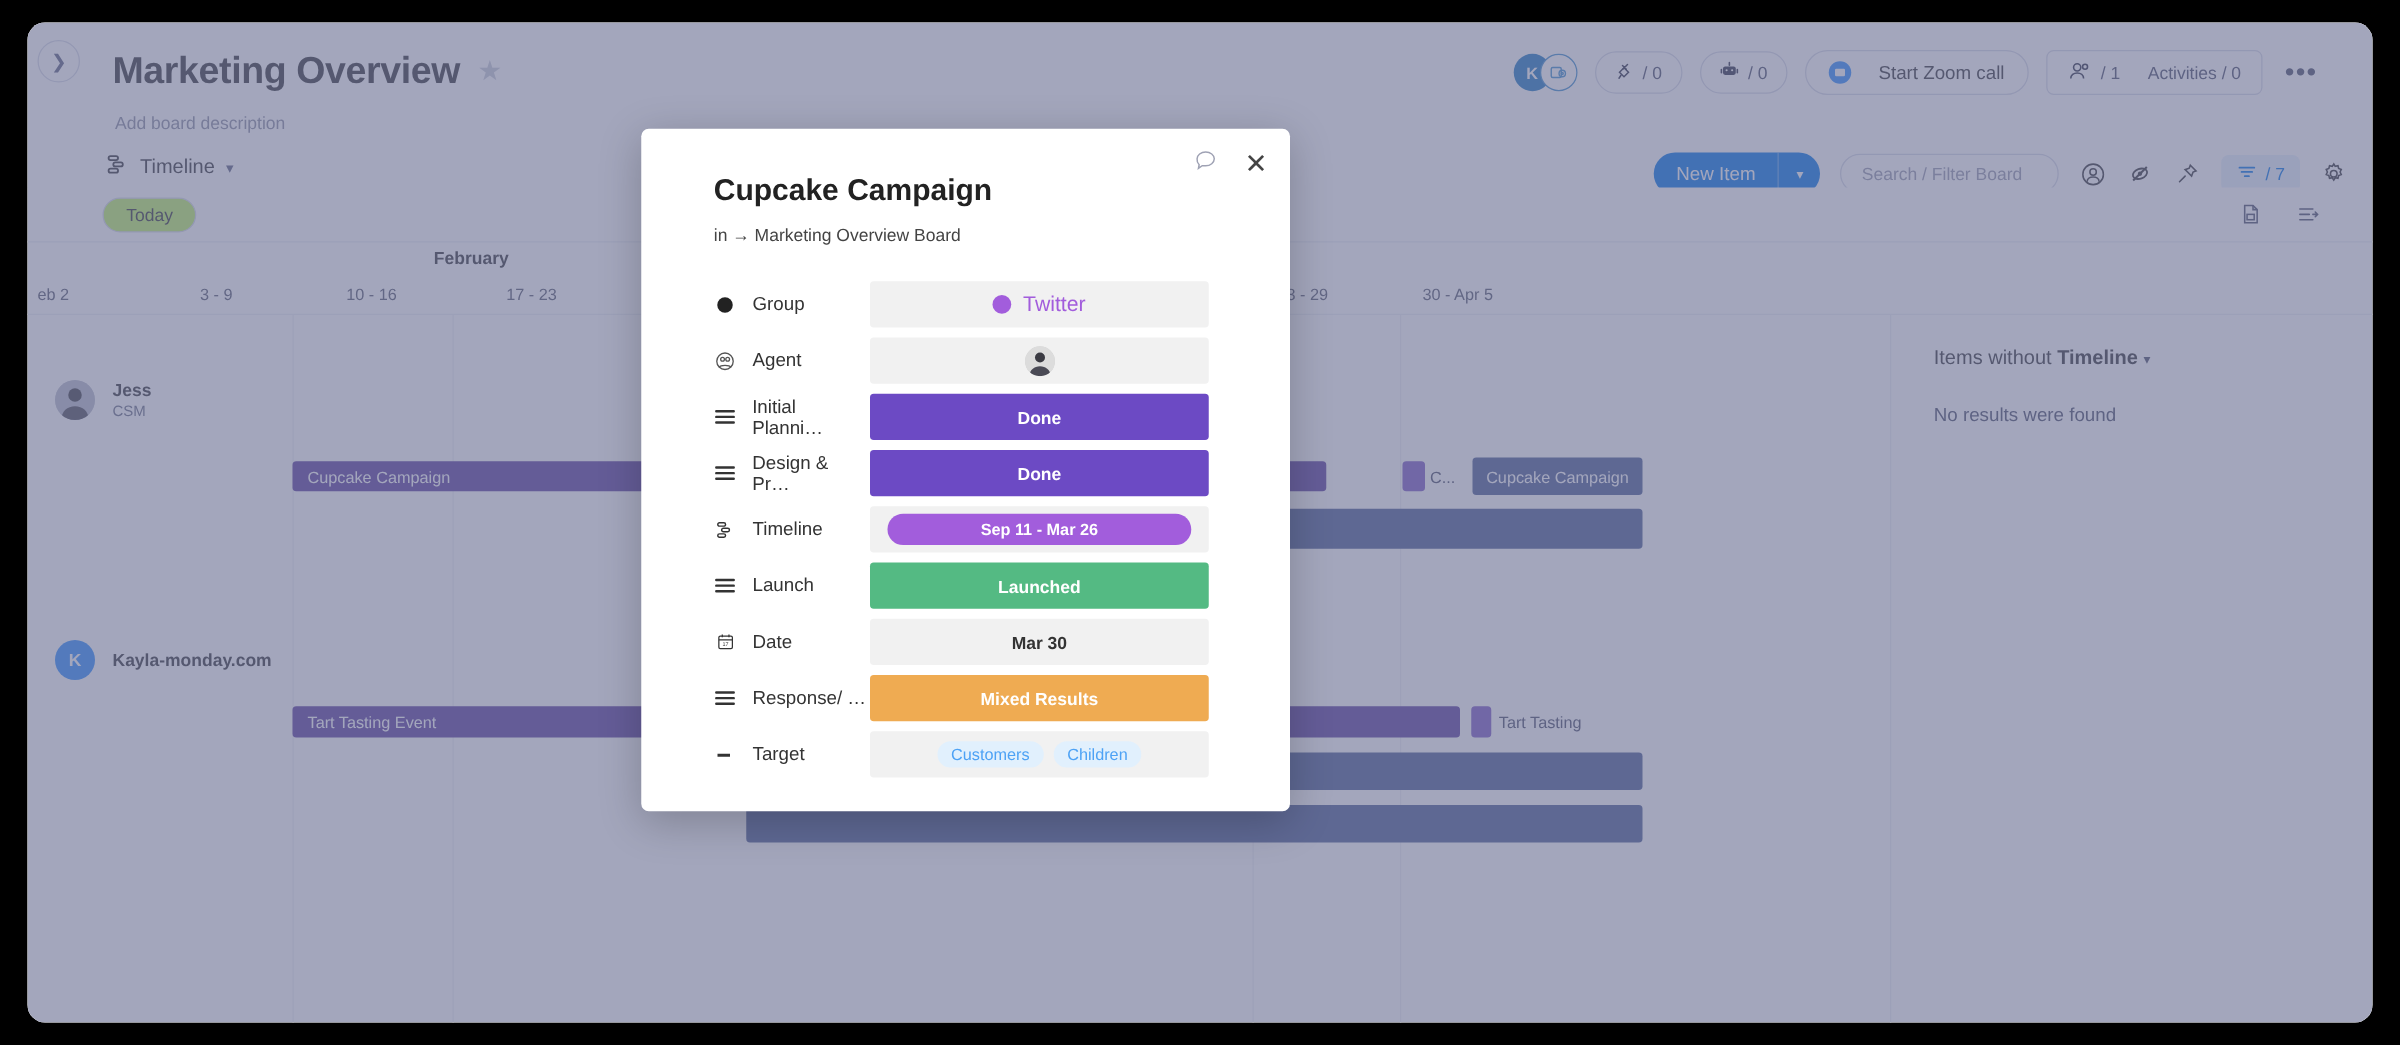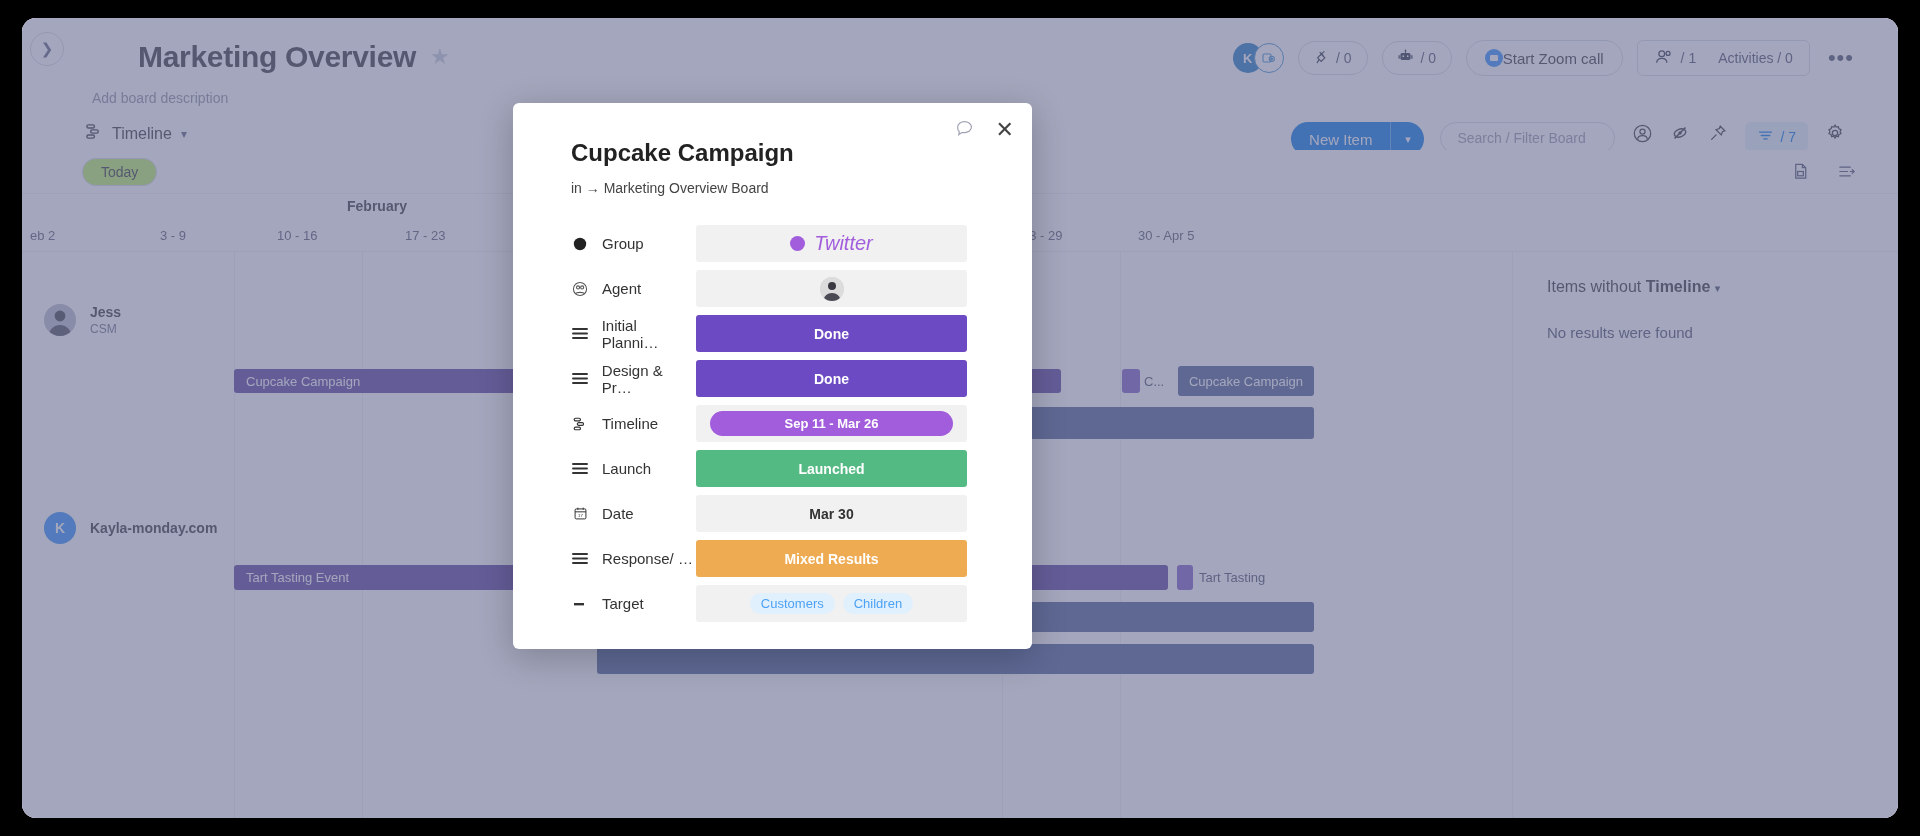--- a/index.html
+++ b/index.html
@@ -32,21 +32,21 @@
     position: absolute; left: 0; top: 0; right: 0; height: 132px;
     background: #ffffff;
   }
   .collapse-btn {
     position: absolute; left: 8px; top: 14px;
     width: 34px; height: 34px; border-radius: 50%;
     border: 1px solid #d6d9e6; background: #fff;
     display: flex; align-items: center; justify-content: center;
     color: #5c6182; font-size: 15px;
   }
-  .board-title-row { position:absolute; left: 68px; top: 22px; display:flex; align-items:center; gap:14px;margin-left:48px;}
+  .board-title-row { position:absolute; left: 68px; top: 22px; display:flex; align-items:center; gap:14px;}
   .board-title { font-size: 30px; font-weight: bold; color: #323338; letter-spacing: -0.3px;}
   .star-icon { color: #c9ccd8; font-size: 22px; line-height: 1;}
   .board-desc { position:absolute; left: 70px; top: 72px; font-size: 14px; color: #8b8fa3;}
 
   .view-tab { position:absolute; left: 62px; top: 104px; display:flex; align-items:center; gap:9px; color:#323338;}
   .view-tab .vt-label { font-size: 16px; }
   .chev { font-size: 12px; color:#5c6182; }
 
   
   .hdr-right { position:absolute; right: 40px; top: 22px; display:flex; align-items:center; gap:14px;}
@@ -62,33 +62,33 @@
     display:flex; align-items:center; justify-content:center; color:#3f8ed0;
   }
   .pill-hex {
     height:34px; min-width:70px; padding:0 14px;
     border:1px solid #d6d9e6; border-radius:17px;
     display:flex; align-items:center; justify-content:center; gap:6px;
     font-size:14px; color:#4a4f6b; background:#fff;
   }
   .zoom-btn {
     height:36px; padding:0 18px; border:1px solid #d6d9e6; border-radius:18px;
-    display:flex; align-items:center; gap:0; font-size:15px; color:#323338; background:#fff;
+    display:flex; align-items:center; gap:22px; font-size:15px; color:#323338; background:#fff;
   }
   .zoom-sq { width:18px;height:18px;border-radius:50%;background:#2d8cff; display:flex;align-items:center;justify-content:center;}
   .zoom-sq::after { content:""; width:8px;height:6px;background:#fff;border-radius:1px;}
   .acts-box {
     height:36px; padding:0 16px; border:1px solid #d6d9e6; border-radius:6px;
     display:flex; align-items:center; gap:22px; font-size:14px; color:#4a4f6b; background:#fff;
   }
   .acts-left { display:flex; align-items:center; gap:7px;}
   .dots { font-size:22px; color:#4a4f6b; letter-spacing:1px; padding:0 4px;}
 
   
-  .toolbar2 { position:absolute; right: 52px; top: 104px; display:flex; gap:16px;}
+  .toolbar2 { position:absolute; right: 20px; top: 104px; display:flex; align-items:center; gap:16px;}
   .new-item {
     display:flex; align-items:center; height:34px; border-radius:17px; overflow:hidden;
     background:#0073ea; color:#fff;
   }
   .new-item .ni-label { padding:0 18px; font-size:15px; }
   .new-item .ni-arrow { width:34px; height:34px; display:flex; align-items:center;justify-content:center;
      border-left:1px solid rgba(255,255,255,.35); font-size:11px;}
   .search-box {
     width:175px; height:32px; border:1px solid #d6d9e6; border-radius:16px;
     display:flex; align-items:center; padding:0 16px; font-size:14px; color:#9699ad; background:#fff;
@@ -155,21 +155,21 @@
   .field-value {
     width:271px; height:37px; border-radius:3px;
     display:flex; align-items:center; justify-content:center;
     font-size:14px; font-weight:bold; color:#fff;
   }
   .fv-plain { background:#f1f1f1; color:#333; font-weight:normal;}
   .fv-tl { background:#f1f1f1; }
   .tl-pill { width:243px; height:25px; border-radius:13px; display:flex; align-items:center;justify-content:center;
              font-size:13px; color:#fff; font-weight:bold;}
   .group-dot { width:15px;height:15px;border-radius:50%; margin-right:9px;}
-  .group-text { font-size:20px;font-style:italic; }
+  .group-text { font-size:17px; }
   .agent-av { width:24px;height:24px;border-radius:50%; overflow:hidden; background:#d4d4d4; display:flex;align-items:center;justify-content:center;}
   .tag { height:21px; padding:0 11px; border-radius:11px; background:#e1f0fd; color:#4da2f5; font-size:13px;
          display:flex; align-items:center; margin:6px 4px;}
   .tags-wrap { display:flex; align-items:center; justify-content:center;}
 </style>
 </head>
 <body>
 
 <div id="stage">
   <div id="app-window">

